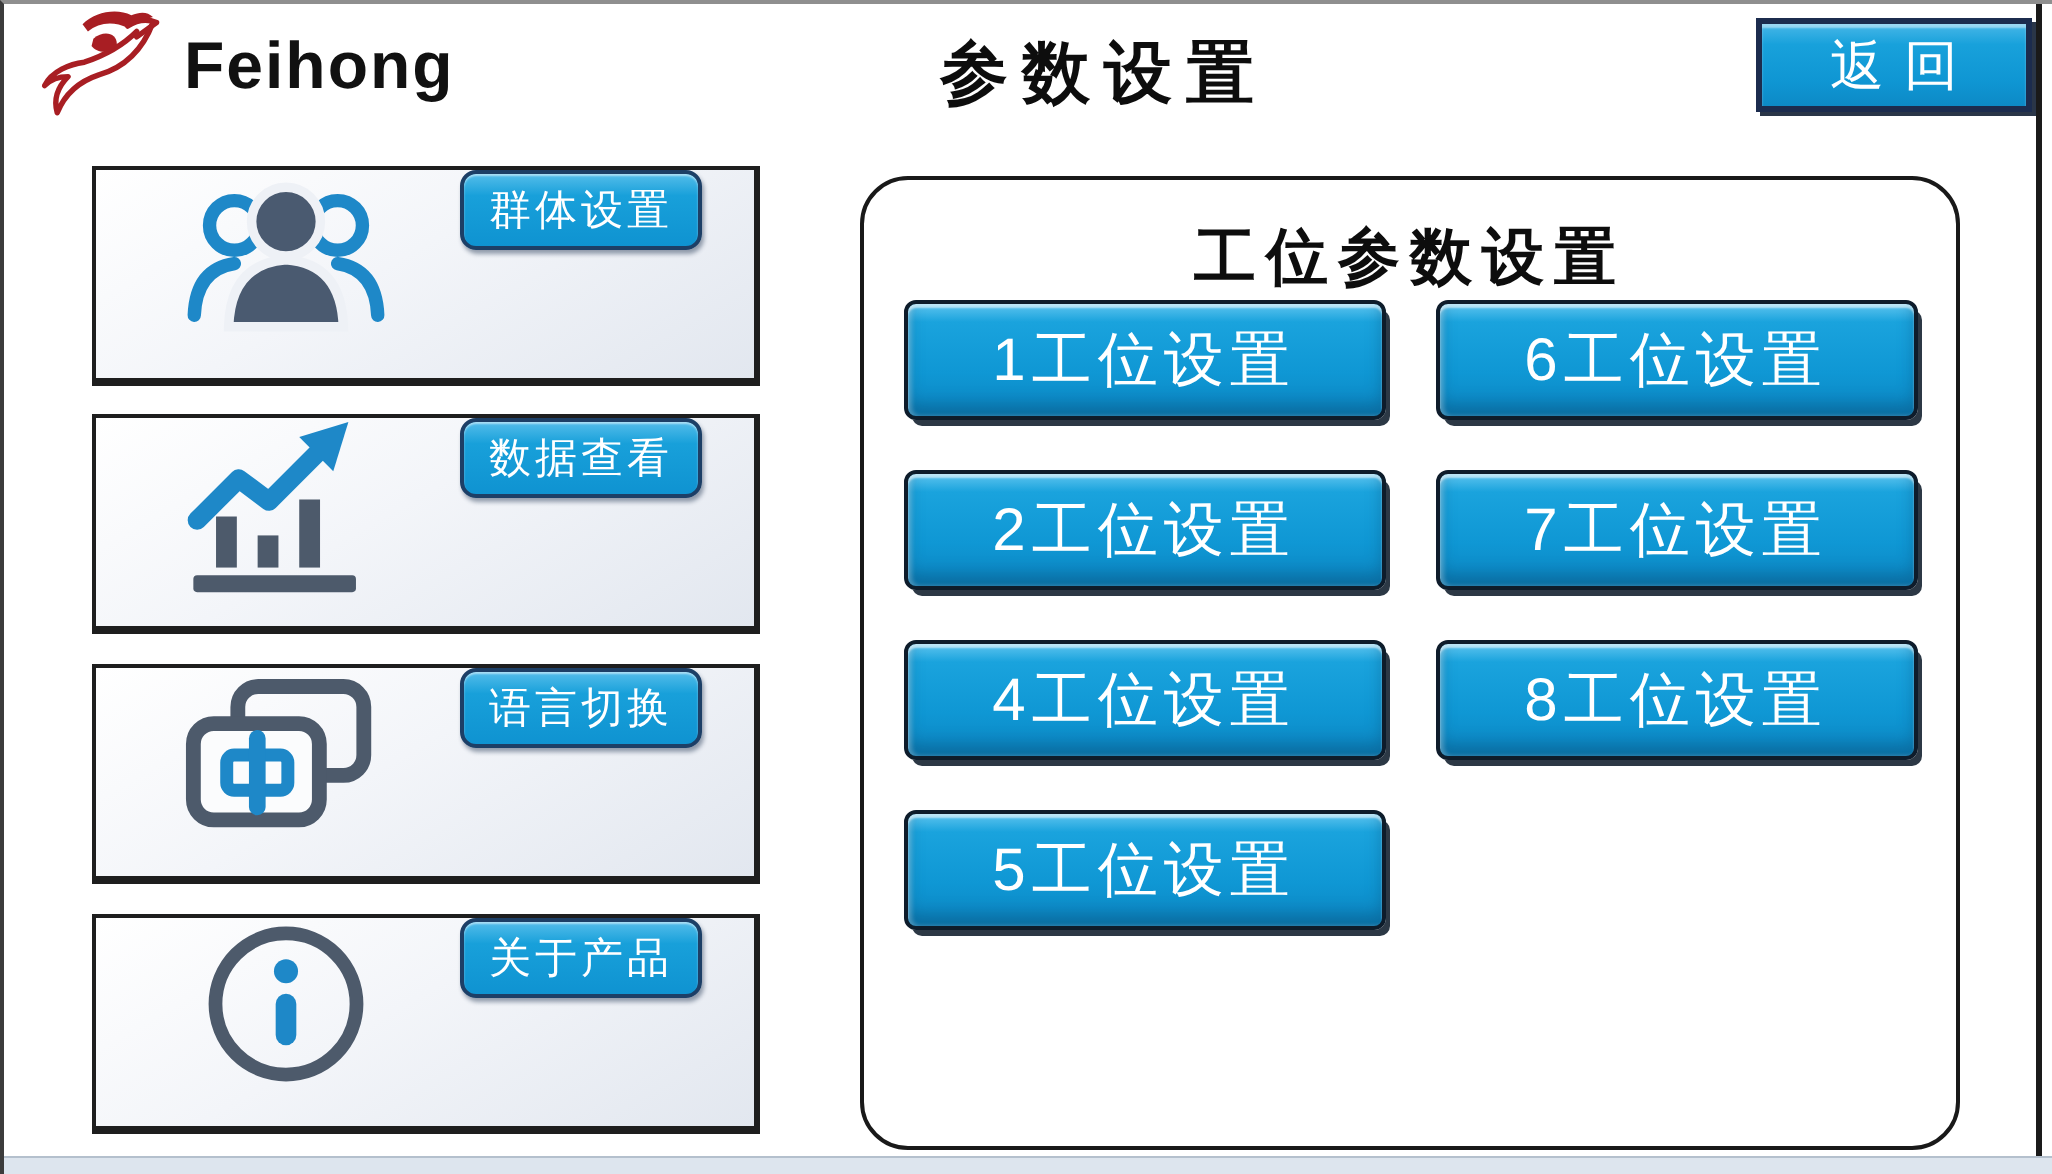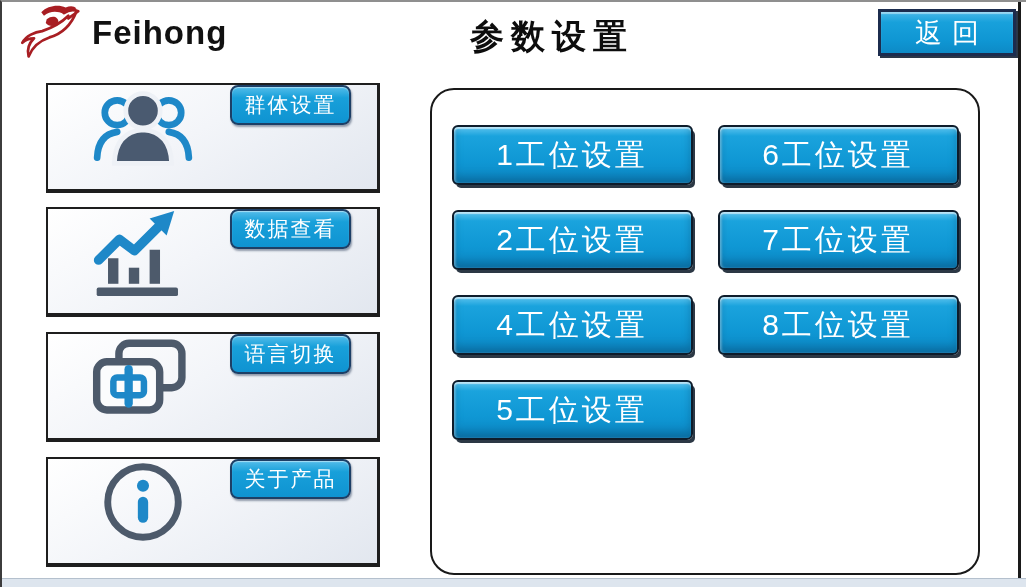--- a/index.html
+++ b/index.html
@@ -55,21 +55,20 @@
   
   .station-panel {
     position:absolute; left:428px; top:86px; width:550px; height:487px;
     background:#fff; border:2px solid #191919; border-radius:24px;
   }
   .station-title {
     padding-top:18px; text-align:center;
     font-size:31px; font-weight:600; color:#0d0d0d; letter-spacing:5px;
   }
   .station-grid {
-    margin-top:35px;
     display:grid; grid-auto-flow:column;
     grid-template-rows:repeat(4,60px); grid-template-columns:repeat(2,241px);
     column-gap:21px; row-gap:35px; justify-content:center;gap:25px;
   }
   .station-button {
     width:241px; height:60px; border-radius:6px;
     background:linear-gradient(180deg,#5dc4ef 0%,#1aa3dd 16%,#0f97d4 62%,#0c86c2 100%);
     border:2px solid #0e1c2b;
     color:#fff; font-size:30px; letter-spacing:3px;
     font-family:inherit; cursor:pointer;
@@ -151,20 +150,21 @@
       <svg viewBox="0 0 100 100" width="86" height="86">
         <circle cx="50" cy="50" r="41" fill="none" stroke="#4d5a6b" stroke-width="8"></circle>
         <circle cx="50" cy="31" r="7" fill="#1e88c8"></circle>
         <rect x="44" y="44" width="12" height="30" rx="6" fill="#1e88c8"></rect>
       </svg>
     </span>
     <button class="side-button">关于产品</button>
   </div>
 
   <section class="station-panel">
+    <h2 class="station-title">工位参数设置</h2>
     <div class="station-grid">
       <button class="station-button">1工位设置</button>
       <button class="station-button">2工位设置</button>
       <button class="station-button">4工位设置</button>
       <button class="station-button">5工位设置</button>
       <button class="station-button">6工位设置</button>
       <button class="station-button">7工位设置</button>
       <button class="station-button">8工位设置</button>
     </div>
   </section>

